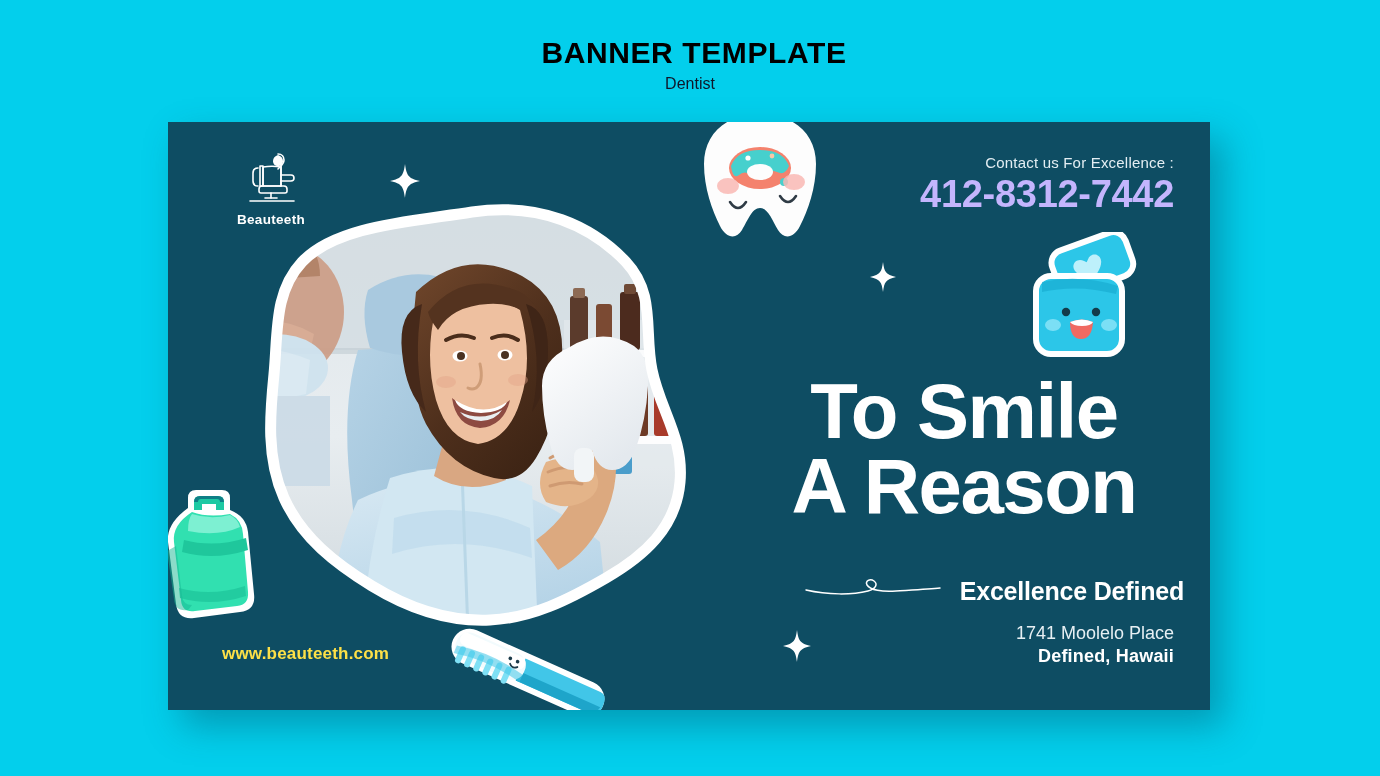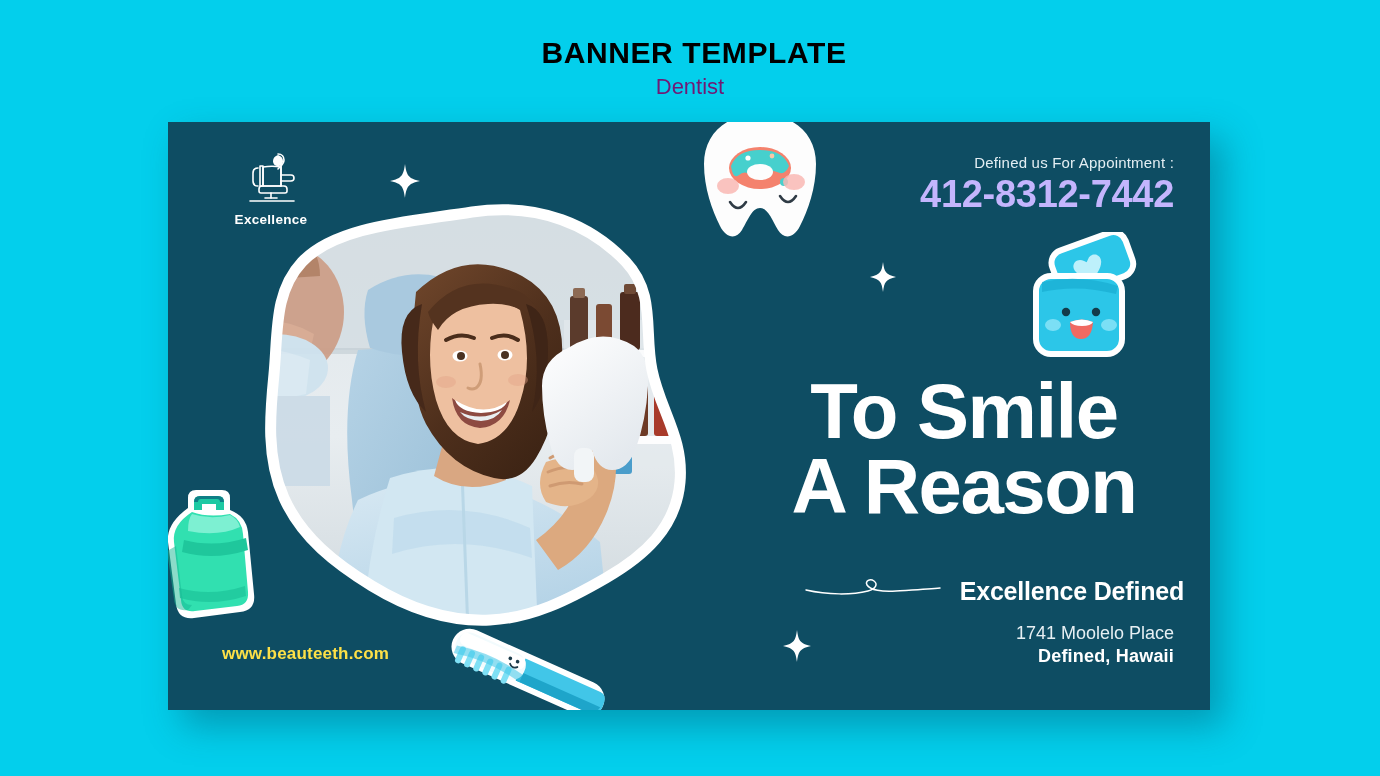--- a/index.html
+++ b/index.html
@@ -26,22 +26,22 @@
   }
   .page-header .title {
     font-size: 30px;
     font-weight: bold;
     letter-spacing: 0.6px;
     color: #000;
     line-height: 1.1;
     padding-left: 8px;
   }
   .page-header .subtitle {
-    font-size: 22px;
-    color: #701a75;
+    font-size: 16px;
+    color: #0f172a;
     margin-top: 6px;
     line-height: 1.1;
   }
 
   
   .banner {
     position: absolute;
     left: 168px;
     top: 122px;
     width: 1042px;
@@ -203,25 +203,25 @@
         <path d="M18 18 c-3 0-5 2-5 5 v8 c0 3 2 5 5 5"></path>
         <path d="M20 16 h3 v20 h-3z"></path>
         <path d="M23 17 c6-1 12-1 18 0 v19 h-18z"></path>
         <path d="M41 25 h10 c2 0 3 1 3 3 0 2-1 3-3 3 h-10"></path>
         <path d="M22 36 h22 c2 0 3 1 3 3 v2 c0 1-1 2-2 2 h-24 c-1 0-2-1-2-2 v-2 c0-2 1-3 3-3z"></path>
         <path d="M31 43 v5"></path>
         <path d="M25 48 h12"></path>
         <path d="M10 51 h44"></path>
       </svg>
     </span>
-    <div class="logo-text">Excellence</div>
+    <div class="logo-text">Beauteeth</div>
   </div>
 
   <div class="contact">
-    <div class="contact-label">Defined us For Appointment :</div>
+    <div class="contact-label">Contact us For Excellence :</div>
     <div class="contact-phone">412-8312-7442</div>
   </div>
 
   <div class="headline">
     <div class="line">To Smile</div>
     <div class="line">A Reason</div>
   </div>
 
   <div class="tagline-row">
     <span class="flourish">

